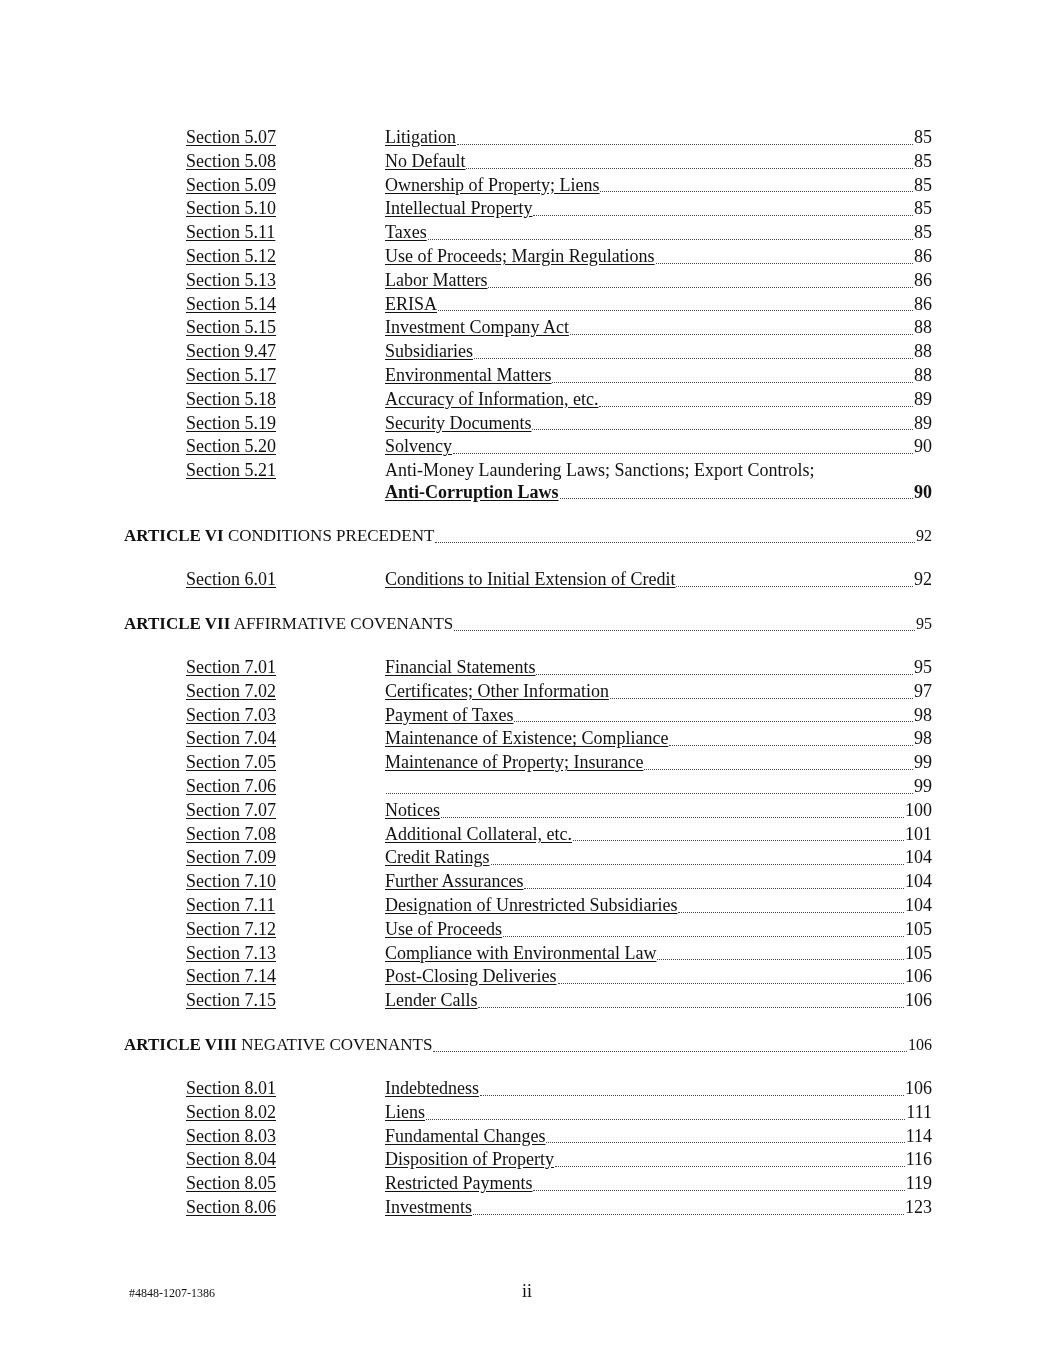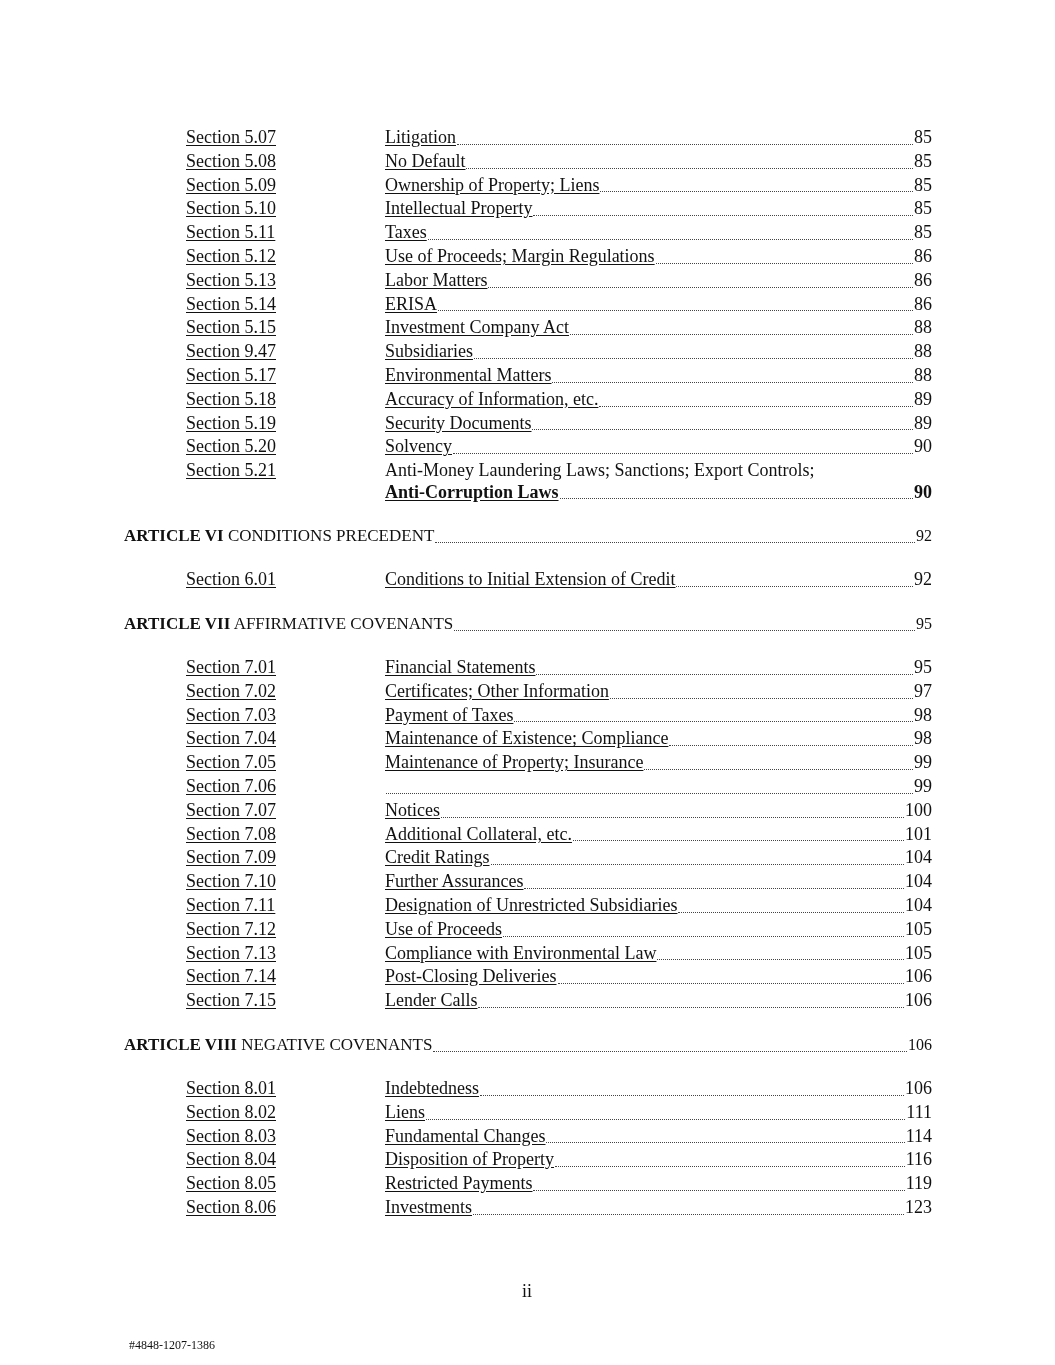--- a/index.html
+++ b/index.html
@@ -52,21 +52,21 @@
     font-size: 17px; height: 24px; line-height: 24px;
   }
   .article .art-label { text-underline-offset: 2px; white-space: nowrap; }
   .article .art-num { font-weight: bold; }
   .article .page-num { font-size: 16px; }
 
   .gap-sm { height: 20px; }
   .gap-md { height: 20px; }
 
   .footer-id {
-    position: absolute; left: 129px; top: 1338px;
+    position: absolute; left: 129px; top: 1286px;
     font-size: 12px;
   }
   .footer-page {
     position: absolute; left: 522px; top: 1281px;
     font-size: 18px;
   }
 </style>
 </head>
 <body>
 

